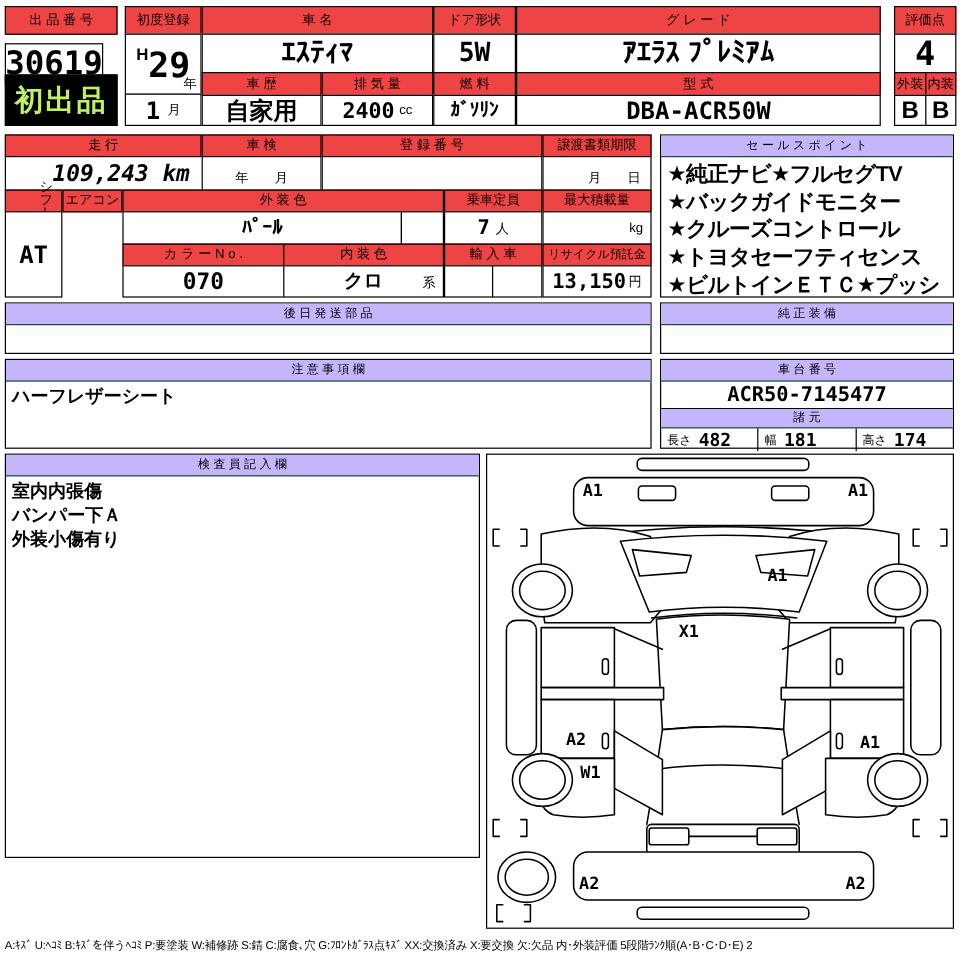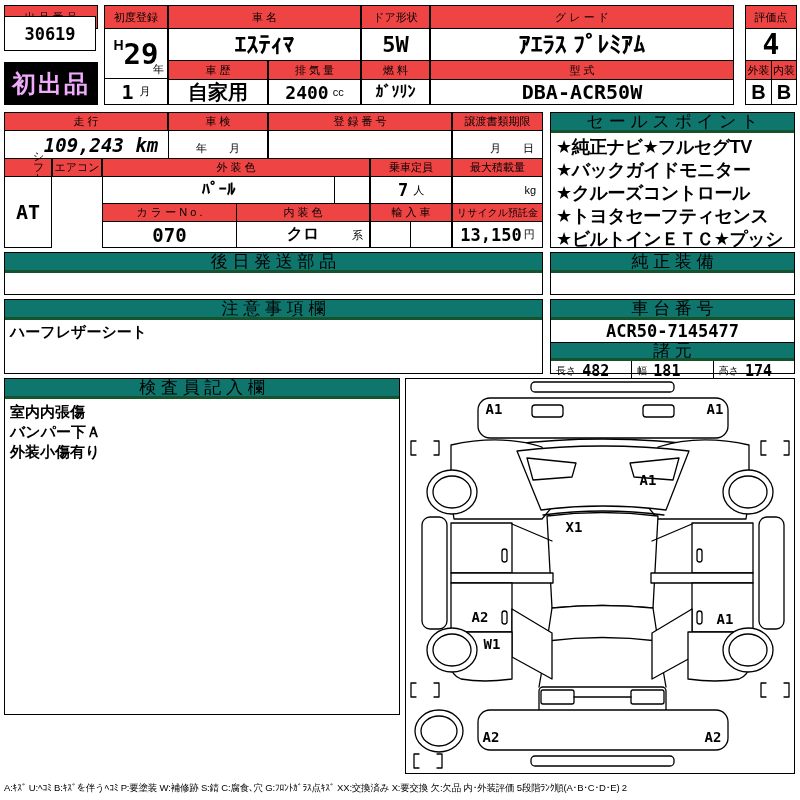--- a/index.html
+++ b/index.html
@@ -4,38 +4,38 @@
 <style>
   html,body{margin:0;padding:0;background:#fff;}
   #sheet{position:relative;width:800px;height:800px;background:#fff;overflow:hidden;
          font-family:"Liberation Sans","DejaVu Sans",sans-serif;color:#000;}
   .abs{position:absolute;box-sizing:border-box;}
   .h{background:#ef4444;border:1px solid #000;display:flex;align-items:center;justify-content:center;
      font-size:11px;line-height:1;}
   .c{background:#fff;border:1px solid #000;display:flex;align-items:center;justify-content:center;}
   .b{font-weight:bold;}
   .mono{font-family:"DejaVu Sans Mono","Liberation Mono",monospace;}
-  .blackbox{background:#000;color:#f0abfc;border:1px solid #000;display:flex;align-items:center;justify-content:center;}
+  .blackbox{background:#000;color:#bef264;border:1px solid #000;display:flex;align-items:center;justify-content:center;}
   .boxed{border:1px solid #000;background:#fff;}
-  .bar{background:#0f766e;border-bottom:3px solid #14532d;display:flex;align-items:center;justify-content:center;
-       font-size:17px;height:17px;line-height:1;}
+  .bar{background:#c4b5fd;border-bottom:1px solid #14532d;display:flex;align-items:center;justify-content:center;
+       font-size:10px;height:17px;line-height:1;}
   .lines{padding:3px 5px;font-weight:bold;}
   .dlabel{position:absolute;width:26px;height:16px;text-align:center;font-weight:bold;font-size:14px;
           line-height:16px;font-family:"DejaVu Sans Mono","Liberation Mono",monospace;}
   svg .ln{fill:none;stroke:#000;stroke-width:1.3;stroke-linejoin:round;stroke-linecap:round;}
   svg .sh{fill:#fff;stroke:#000;stroke-width:1.3;stroke-linejoin:round;}
   .unit{font-size:11px;font-weight:normal;}
 </style>
 </head>
 <body>
 
 <div id="sheet">
 
   <div class="abs h" style="left:4px;top:5px;width:94px;height:24px;">出 品 番 号</div>
-  <div class="abs c b mono" style="left:4px;top:16px;width:92px;height:35px;font-size:17px;">30619</div>
+  <div class="abs c b mono" style="left:4px;top:36px;width:82px;height:35px;font-size:27px;">30619</div>
   <div class="abs blackbox b" style="left:4px;top:62px;width:94px;height:43px;font-size:24px;letter-spacing:2px;">初出品</div>
 
   <div class="abs h" style="left:104px;top:5px;width:64px;height:24px;">初度登録</div>
   <div class="abs c" style="left:104px;top:28px;width:64px;height:51px;position:absolute;">
     <span style="font-size:14px;font-weight:bold;align-self:flex-start;margin-top:8px;">H</span>
       <span class="b mono" style="font-size:29px;">29</span>
     <span style="position:absolute;right:3px;bottom:1px;font-size:11px;">年</span>
   </div>
   <div class="abs c" style="left:104px;top:78px;width:64px;height:27px;gap:6px;">
     <span class="b mono" style="font-size:20px;">1</span>

